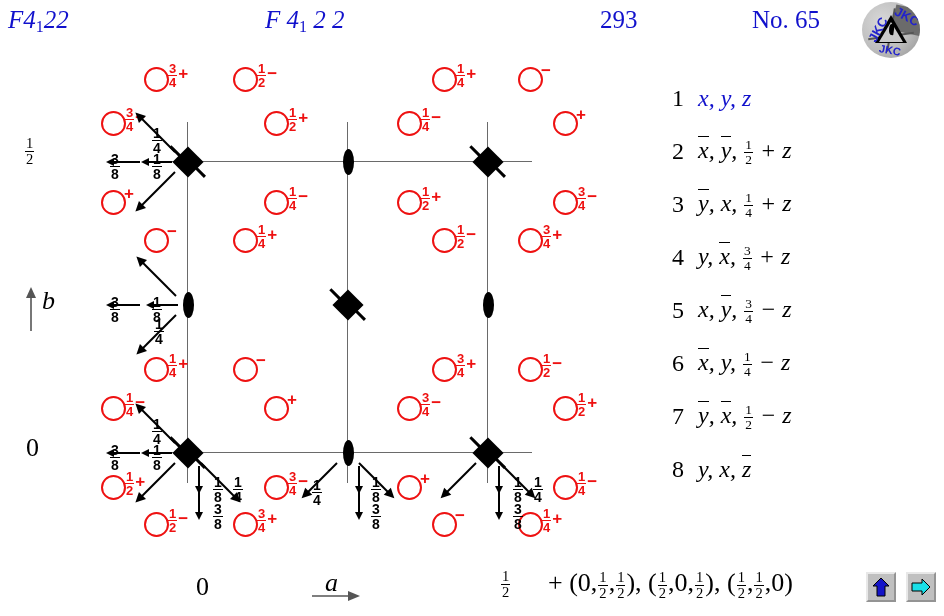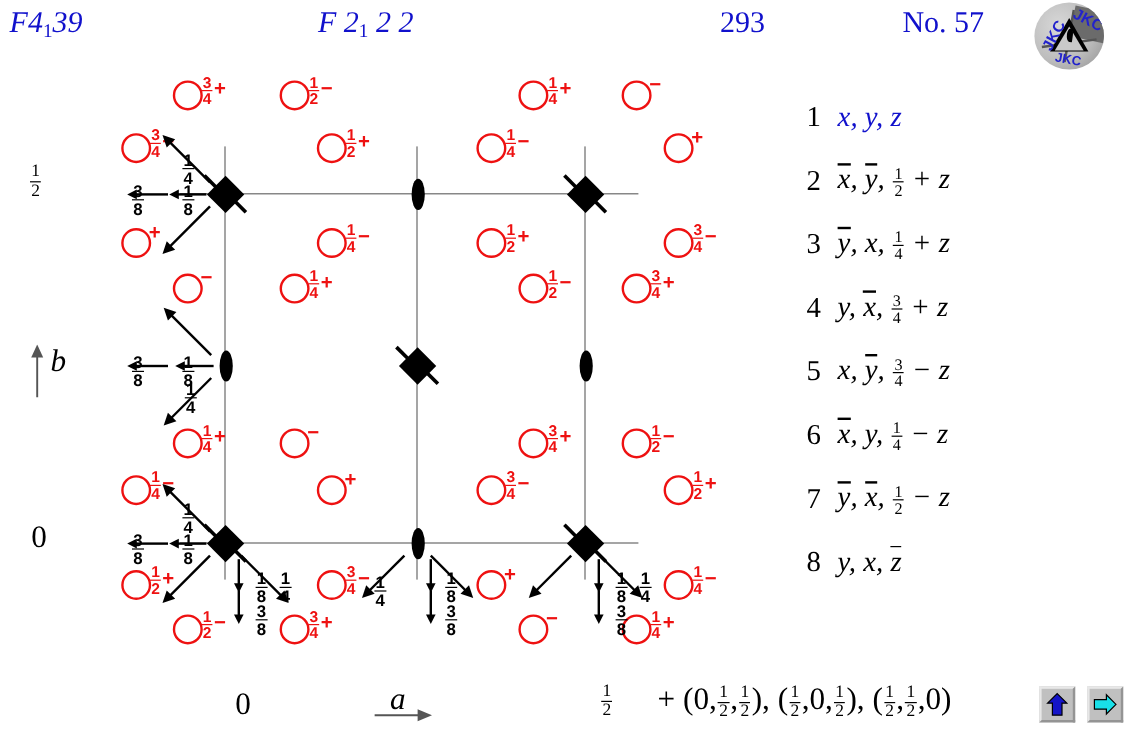--- a/index.html
+++ b/index.html
@@ -78,29 +78,29 @@
   #footer{position:absolute;left:0;bottom:0;width:944px;height:52px;}
   .fitem{position:absolute;font-size:26px;color:#000;}
   .navbtn{position:absolute;width:30px;height:30px;background:#c0c0c0;border:2px outset #e8e8e8;
           box-sizing:border-box;}
   .navbtn svg{display:block;margin:2px auto 0;}
 </style>
 </head>
 <body>
 
 <div class="hdr" style="left:8px;top:6px;">
-  <span>F4</span><span class="sub">1</span><span>39</span>
+  <span>F4</span><span class="sub">1</span><span>22</span>
 </div>
 
 <div class="hdr" style="left:265px;top:6px;">
-  <span>F 2</span><span class="sub">1</span>&nbsp;<span>2 2</span>
+  <span>F 4</span><span class="sub">1</span>&nbsp;<span>2 2</span>
 </div>
 
 <div class="hdr up" style="left:600px;top:6px;">293</div>
-<div class="hdr up" style="left:752px;top:6px;">No. 57</div>
+<div class="hdr up" style="left:752px;top:6px;">No. 65</div>
 
 <div class="logo">
   <div class="wedge"></div>
   <div class="spoke" style="left:6px;top:33px;width:46px;height:1.6px;transform:rotate(-8deg);"></div>
   <div class="spoke" style="left:28px;top:6px;width:1.6px;height:44px;transform:rotate(10deg);"></div>
   <div class="tri"></div>
   <div class="tri-in"></div>
   <div class="comma"></div>
   <div class="jkc j1">JKC</div>
   <div class="jkc j2">JKC</div>

